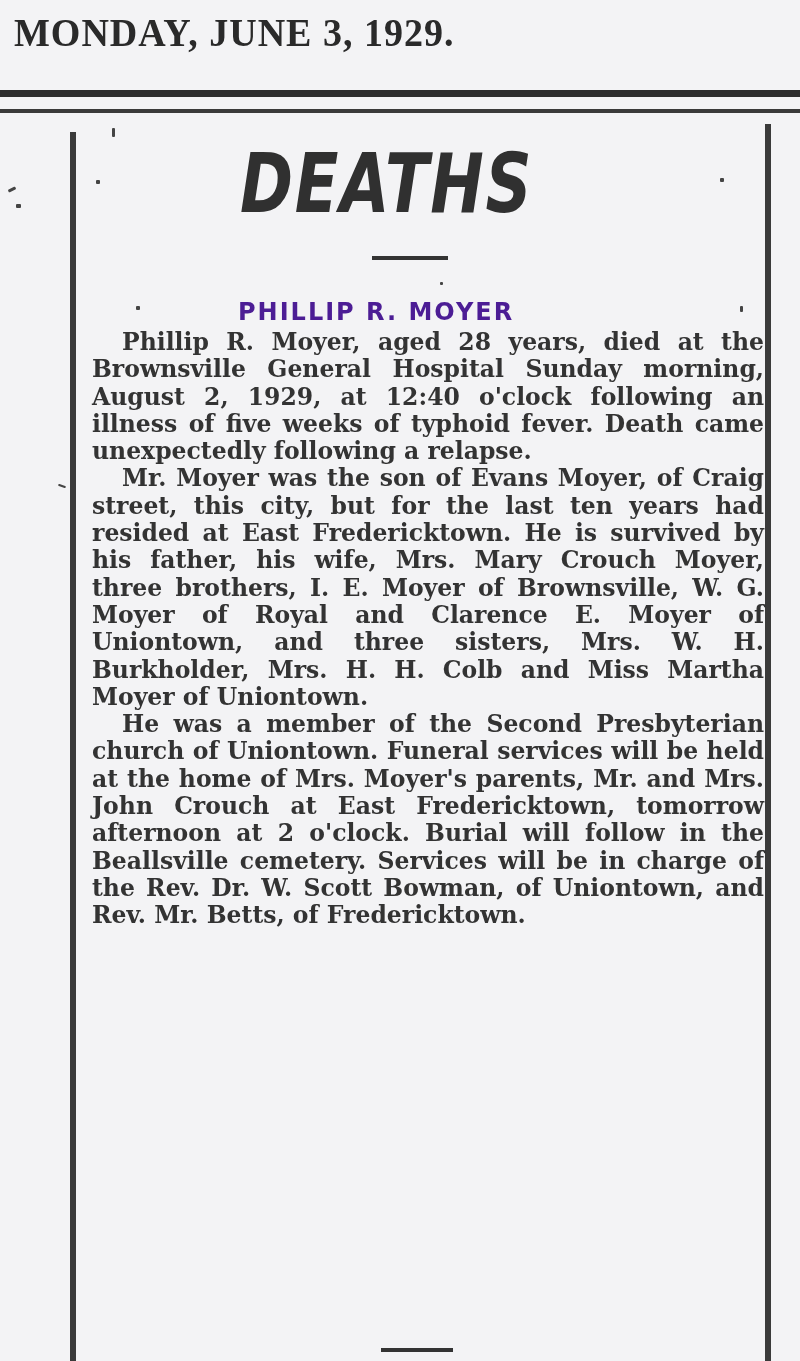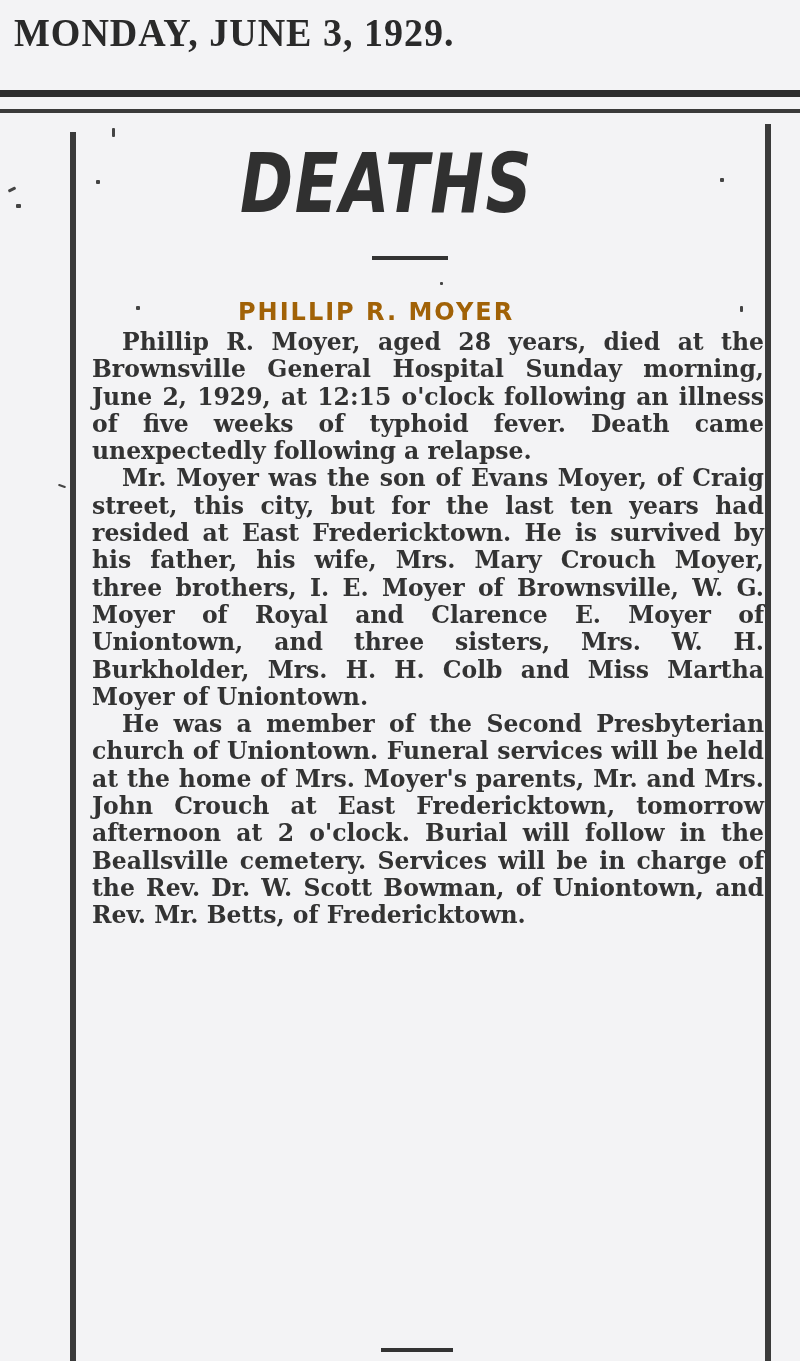--- a/index.html
+++ b/index.html
@@ -45,21 +45,21 @@
   }
   .dash {
     position: absolute; height: 4px; background: #333;
   }
   .dash.top { left: 372px; top: 256px; width: 76px; }
   .dash.bottom { left: 381px; top: 1348px; width: 72px; height: 4px; }
   .subhead {
     position: absolute; left: 238px; top: 298px;
     font-family: "DejaVu Sans", sans-serif;
     font-weight: bold; font-size: 24px; letter-spacing: 2px;
-    color: #a16207;
+    color: #4c1d95;
   }
   .body {
     position: absolute; left: 92px; top: 329px; width: 672px;
     font-family: "DejaVu Serif", serif;
     font-weight: bold;
     font-size: 23.5px; line-height: 27.3px;
     text-align: justify;
     color: #333;
   }
   .body p { margin: 0; text-indent: 30px; }
@@ -74,21 +74,21 @@
   <div class="rule-top2"></div>
   <div class="col-left"></div>
   <div class="col-right"></div>
 
   <div class="headline">DEATHS</div>
   <div class="dash top"></div>
 
   <div class="subhead">PHILLIP R. MOYER</div>
 
   <div class="body">
-    <p>Phillip R. Moyer, aged 28 years, died at the Brownsville General Hospital Sunday morning, June 2, 1929, at 12:15 o'clock following an illness of five weeks of typhoid fever. Death came unexpectedly following a relapse.</p>
+    <p>Phillip R. Moyer, aged 28 years, died at the Brownsville General Hospital Sunday morning, August 2, 1929, at 12:40 o'clock following an illness of five weeks of typhoid fever. Death came unexpectedly following a relapse.</p>
     <p>Mr. Moyer was the son of Evans Moyer, of Craig street, this city, but for the last ten years had resided at East Fredericktown. He is survived by his father, his wife, Mrs. Mary Crouch Moyer, three brothers, I. E. Moyer of Brownsville, W. G. Moyer of Royal and Clarence E. Moyer of Uniontown, and three sisters, Mrs. W. H. Burkholder, Mrs. H. H. Colb and Miss Martha Moyer of Uniontown.</p>
     <p>He was a member of the Second Presbyterian church of Uniontown. Funeral services will be held at the home of Mrs. Moyer's parents, Mr. and Mrs. John Crouch at East Fredericktown, tomorrow afternoon at 2 o'clock. Burial will follow in the Beallsville cemetery. Services will be in charge of the Rev. Dr. W. Scott Bowman, of Uniontown, and Rev. Mr. Betts, of Fredericktown.</p>
   </div>
 
   <div class="dash bottom"></div>
 
   <div class="speck" style="left:8px;top:188px;width:8px;height:3px;transform:rotate(-25deg)"></div>
   <div class="speck" style="left:16px;top:204px;width:5px;height:4px"></div>
   <div class="speck" style="left:112px;top:128px;width:3px;height:9px"></div>
   <div class="speck" style="left:96px;top:180px;width:4px;height:4px"></div>

